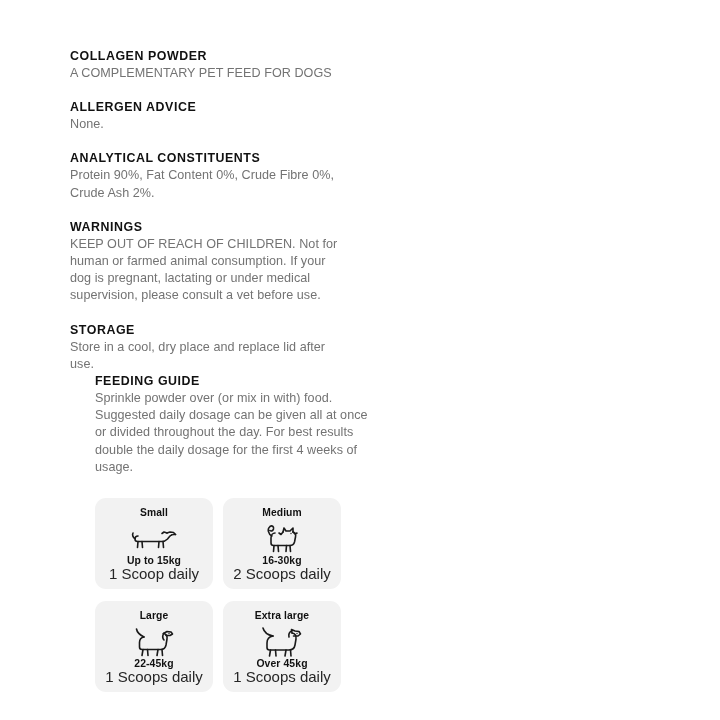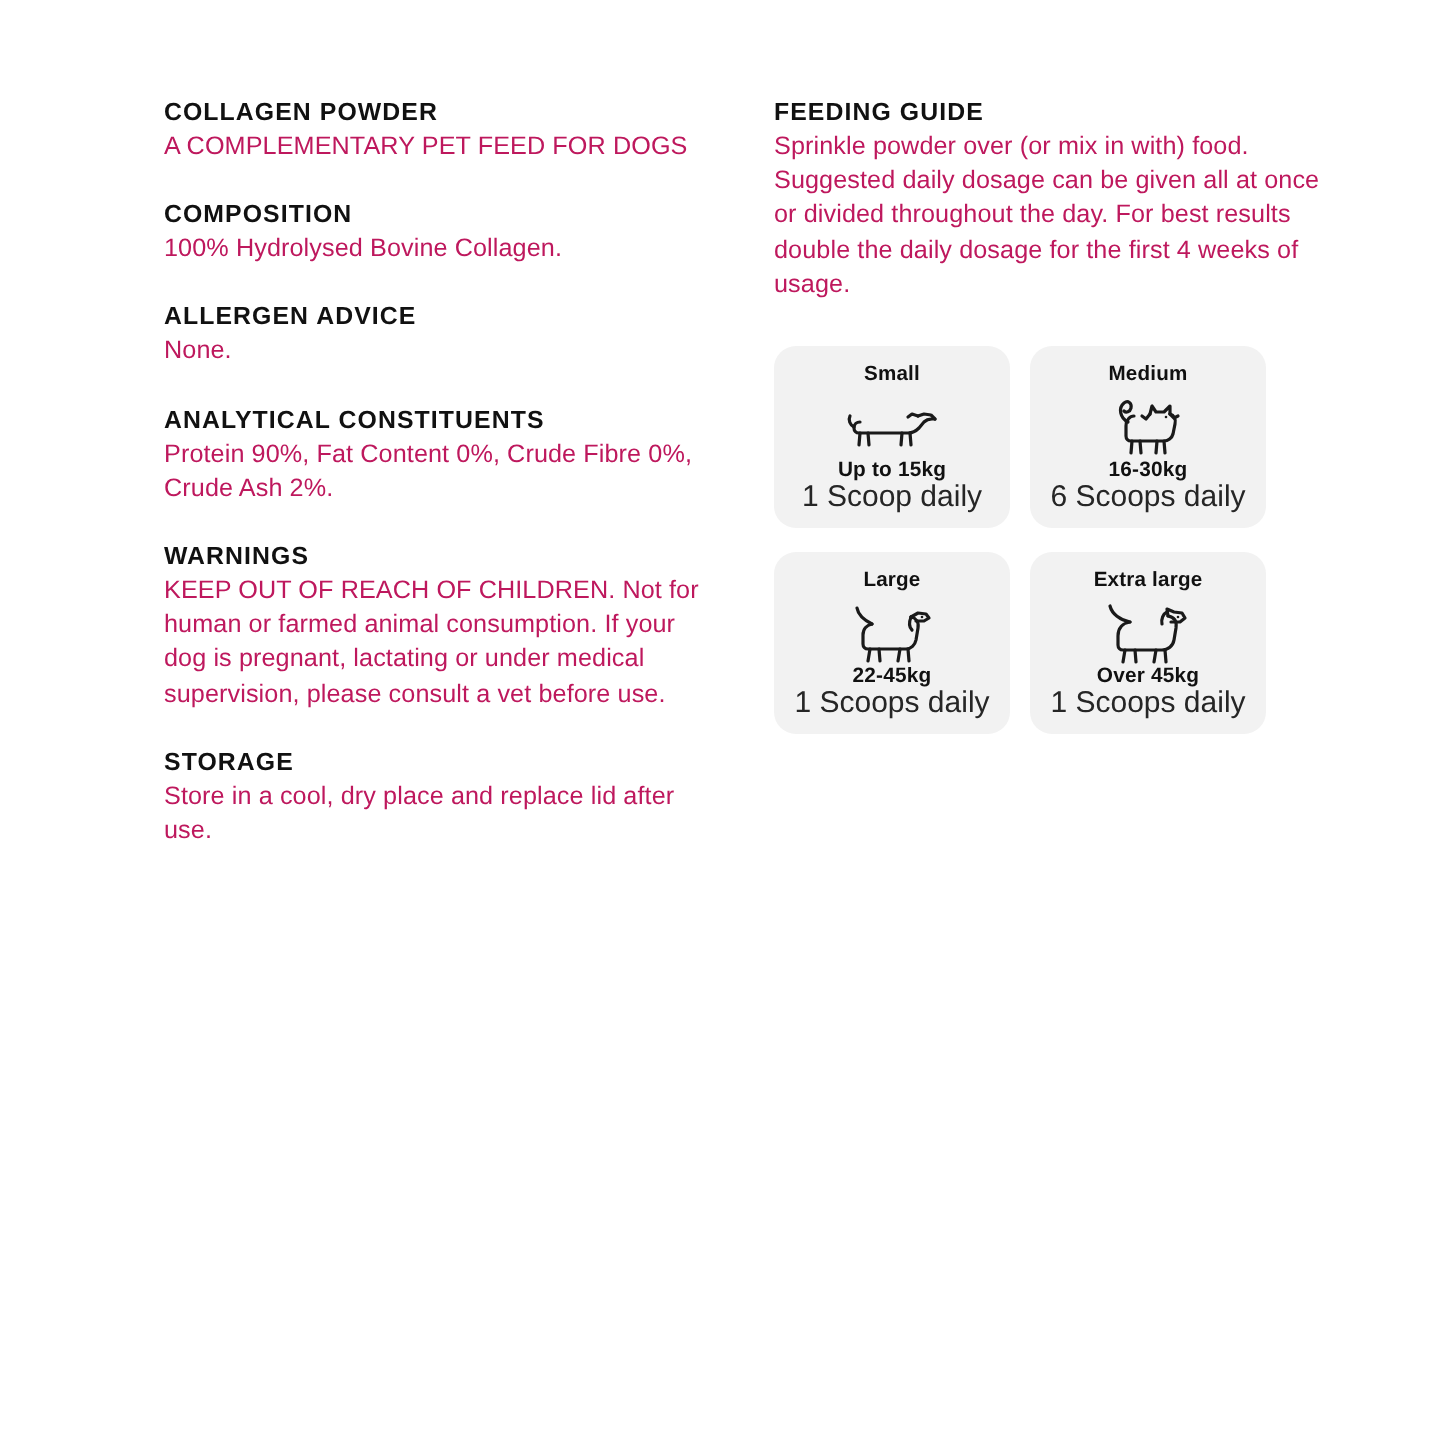--- a/index.html
+++ b/index.html
@@ -23,23 +23,22 @@
     height: 720px;
     box-sizing: border-box;
   }
 
   .columns {
     position: absolute;
     left: 70px;
     top: 48px;
     width: 580px;
     display: flex;
-    flex-direction: row;
+    flex-direction: column;
     align-items: flex-start;
-    margin-left: 12px;
   }
 
   .col-left {
     width: 280px;
     flex: 0 0 280px;
   }
   .col-right {
     width: 280px;
     flex: 0 0 280px;
     margin-left: 25px;
@@ -58,21 +57,21 @@
     margin: 0 0 1px 0;
     line-height: 16px;
     color: #111111;
   }
 
   p.body-text {
     font-size: 12.6px;
     font-weight: normal;
     line-height: 17.2px;
     margin: 0;
-    color: #be185d;
+    color: #737373;
     letter-spacing: 0.05px;
   }
 
   
   .cards {
     margin-top: 22px;
     display: grid;
     grid-template-columns: 118px 118px;
     grid-gap: 12px 10px;
   }
@@ -134,24 +133,20 @@
   <div class="columns">
 
     <div class="col-left">
 
       <div class="section">
         <h2 class="heading">COLLAGEN POWDER</h2>
         <p class="body-text">A COMPLEMENTARY PET FEED FOR DOGS</p>
       </div>
 
 
-      <div class="section">
-        <h2 class="heading">COMPOSITION</h2>
-        <p class="body-text">100% Hydrolysed Bovine Collagen.</p>
-      </div>
 
       <div class="section">
         <h2 class="heading">ALLERGEN ADVICE</h2>
         <p class="body-text">None.</p>
       </div>
 
       <div class="section">
         <h2 class="heading">ANALYTICAL CONSTITUENTS</h2>
         <p class="body-text">Protein 90%, Fat Content 0%, Crude Fibre 0%, Crude Ash 2%.</p>
       </div>
@@ -208,21 +203,21 @@
               <path d="M58 20 L62 24 L66 22"></path>
               <circle cx="54" cy="23" r="1.3" fill="#1a1a1a" stroke="none"></circle>
               <path d="M20 47 L19 59"></path>
               <path d="M28 47 L29 59"></path>
               <path d="M45 47 L44 59"></path>
               <path d="M52 47 L53 59"></path>
               <path d="M16 28 C8 24 6 14 12 9 C16 6 20 9 19 14 C18 18 14 19 12 17"></path>
             </svg>
           </div>
           <p class="card-weight">16-30kg</p>
-          <p class="card-dose">6 Scoops daily</p>
+          <p class="card-dose">2 Scoops daily</p>
         </div>
 
         <div class="card">
           <p class="card-title">Large</p>
           <div class="card-icon">
             <svg width="40" height="32" viewBox="0 0 80 64" fill="none" stroke="#1a1a1a" stroke-width="3.2" stroke-linecap="round" stroke-linejoin="round">
               <path d="M20 24 C15 25 11 29 11 35 L11 44 C11 47 13 49 16 49 L54 49 C59 49 63 45 64 40 L66 28 C67 22 64 18 59 17"></path>
               <path d="M59 17 L66 13 L74 14 L77 18 L72 21 L64 21"></path>
               <circle cx="70" cy="17" r="1.3" fill="#1a1a1a" stroke="none"></circle>
               <path d="M59 17 C57 22 57 27 60 30"></path>

